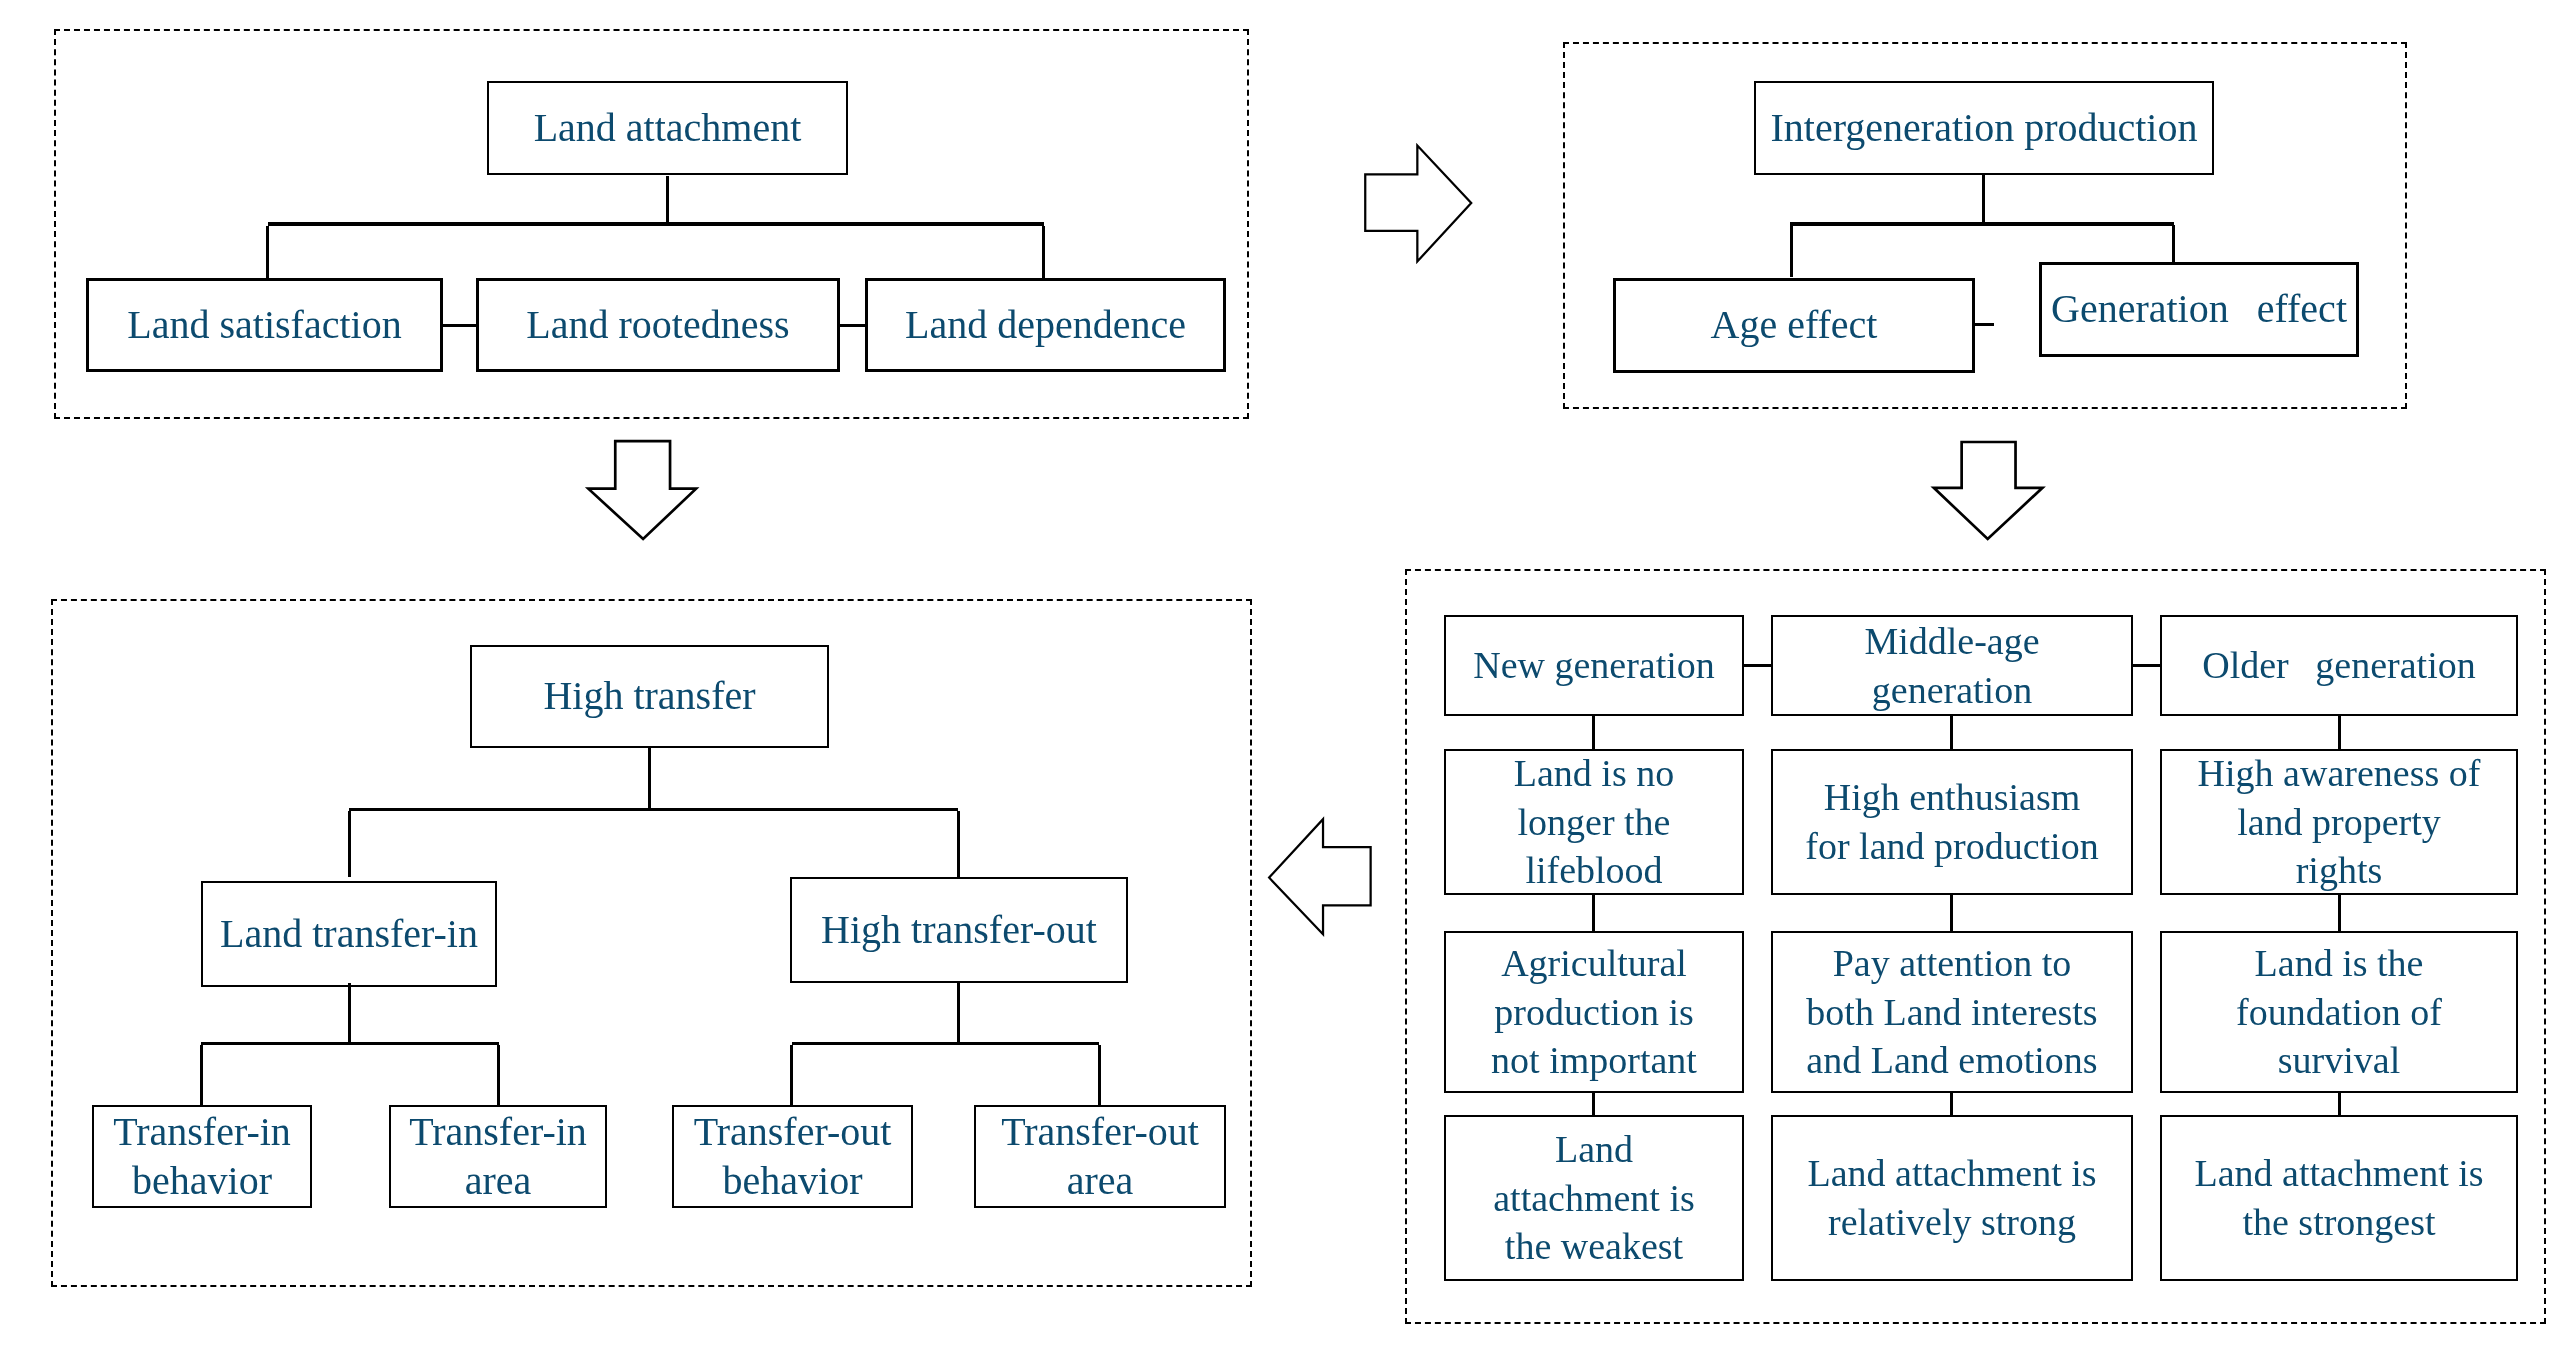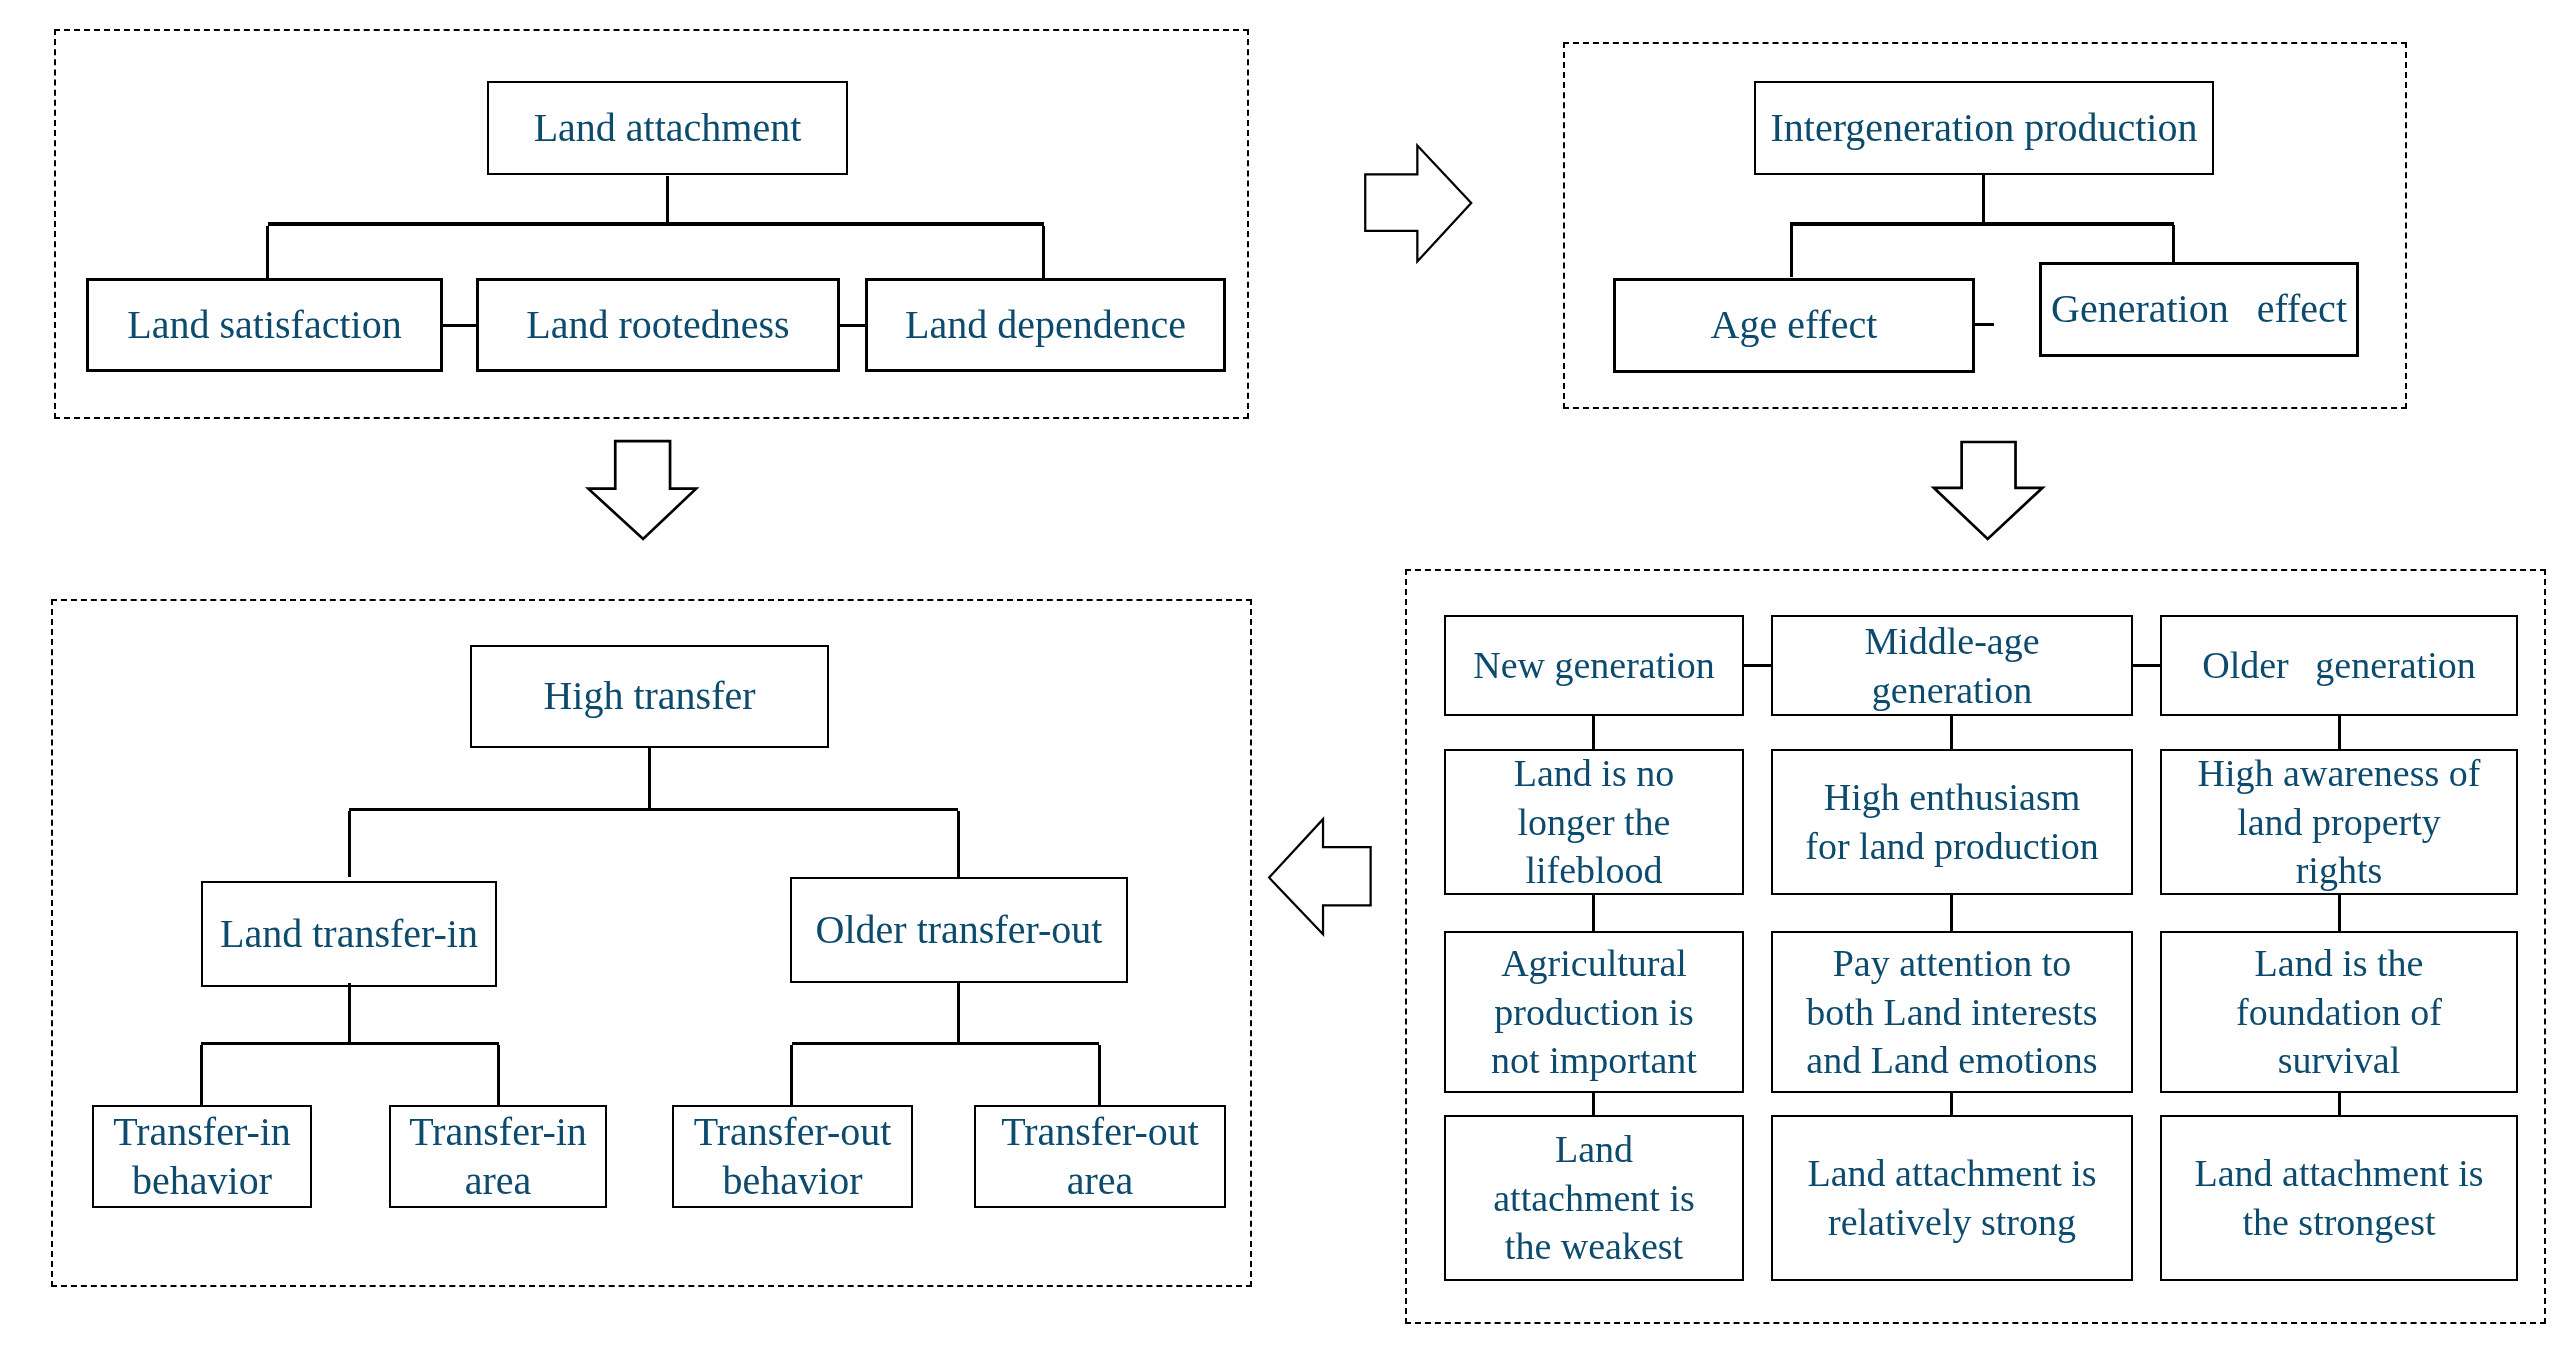--- a/index.html
+++ b/index.html
@@ -79,21 +79,21 @@
 
   <div class="panel" style="left:51px; top:599px; width:1201px; height:688px;">
     <div class="box f1" style="left:417px; top:44px; width:359px; height:103px;">High transfer</div>
 
     <div class="line" style="left:595px; top:147px; width:2.7px; height:61px;"></div>
     <div class="line" style="left:296px; top:207px; width:609px; height:2.7px;"></div>
     <div class="line" style="left:295px; top:210px; width:2.7px; height:66px;"></div>
     <div class="line" style="left:904px; top:210px; width:2.7px; height:66px;"></div>
 
     <div class="box f1" style="left:148px; top:280px; width:296px; height:106px;">Land transfer-in</div>
-    <div class="box f1" style="left:737px; top:276px; width:338px; height:106px;">Older transfer-out</div>
+    <div class="box f1" style="left:737px; top:276px; width:338px; height:106px;">High transfer-out</div>
 
     <div class="line" style="left:295px; top:382px; width:2.7px; height:61px;"></div>
     <div class="line" style="left:904px; top:382px; width:2.7px; height:61px;"></div>
     <div class="line" style="left:148px; top:441px; width:298px; height:2.7px;"></div>
     <div class="line" style="left:739px; top:441px; width:307px; height:2.7px;"></div>
     <div class="line" style="left:147px; top:444px; width:2.7px; height:60px;"></div>
     <div class="line" style="left:444px; top:444px; width:2.7px; height:60px;"></div>
     <div class="line" style="left:737px; top:444px; width:2.7px; height:60px;"></div>
     <div class="line" style="left:1045px; top:444px; width:2.7px; height:60px;"></div>
 

